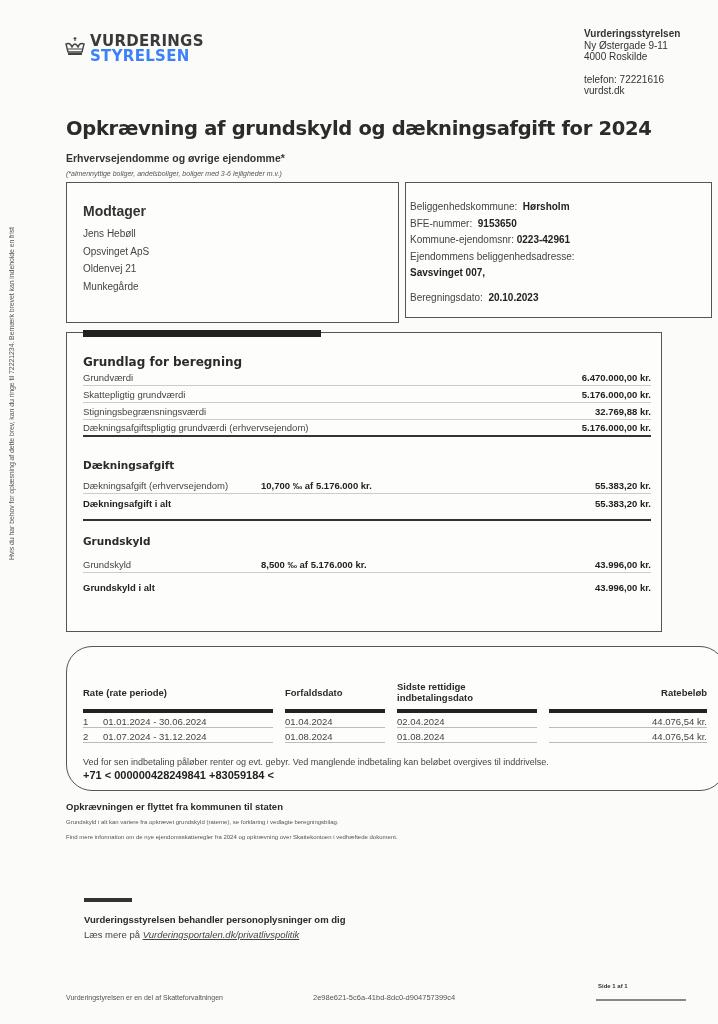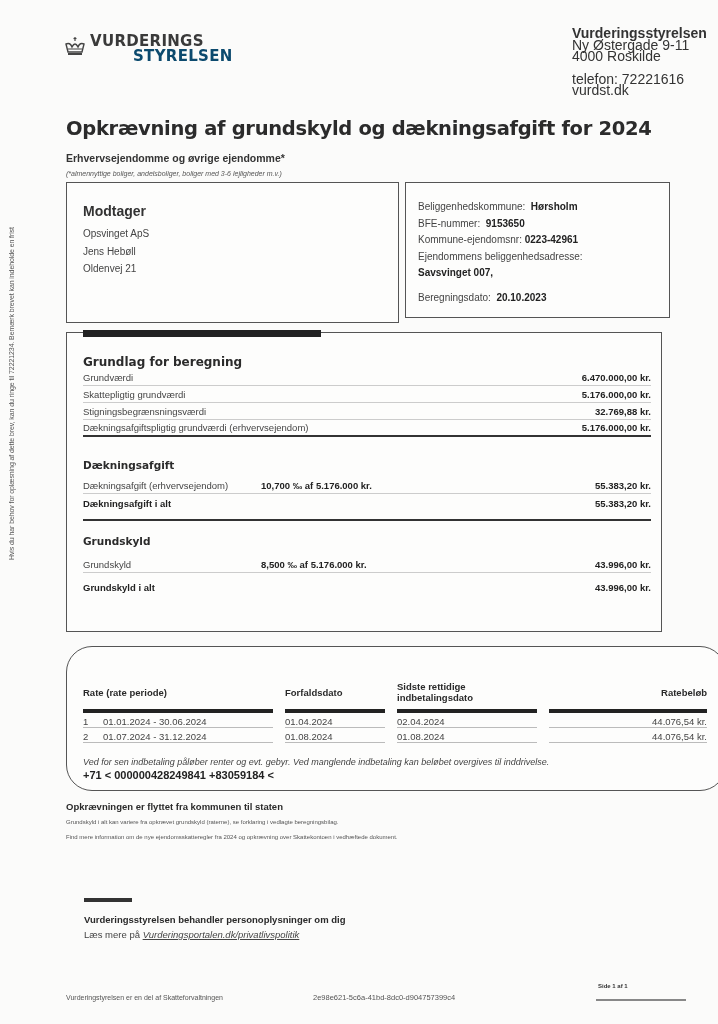--- a/index.html
+++ b/index.html
@@ -9,36 +9,36 @@
     .side-note {
       position: absolute; left: 8px; top: 560px;
       transform: rotate(-90deg); transform-origin: left top;
       font-size: 7px; color: #555; white-space: nowrap; letter-spacing: -0.1px;
     }
 
     .logo { position: absolute; left: 64px; top: 34px; display: flex; align-items: flex-start; }
     .logo .crown { width: 22px; height: 22px; margin-right: 4px; margin-top: 2px; }
     .logo .words { line-height: 15px; font-family: "DejaVu Sans", sans-serif; font-weight: bold; font-size: 15px; letter-spacing: 0.3px; }
     .logo .w1 { color: #3a3a3a; }
-    .logo .w2 { color: #0c4a6e; margin-left: 43px; }
-
-    .sender { position: absolute; left: 572px; top: 28px; font-size: 14px; line-height: 11.5px; color: #333; }
+    .logo .w2 { color: #3b82f6; }
+
+    .sender { position: absolute; left: 584px; top: 28px; font-size: 10px; line-height: 11.5px; color: #333; }
     .sender .name { font-weight: bold; }
     .sender .gap { height: 11px; }
 
     .title { position: absolute; left: 66px; top: 117px; font-family: "DejaVu Sans", sans-serif; font-weight: bold; font-size: 19.5px; color: #2b2b2b; letter-spacing: -0.3px; }
     .subtitle { position: absolute; left: 66px; top: 152px; font-weight: bold; font-size: 10.5px; color: #333; }
     .footnote { position: absolute; left: 66px; top: 170px; font-style: italic; font-size: 7px; color: #555; }
 
     .box { position: absolute; border: 1.5px solid #555; background: #fdfdfc; }
     .recipient { left: 66px; top: 182px; width: 333px; height: 141px; padding: 20px 0 0 16px; }
     .recipient .head { font-weight: bold; font-size: 14px; margin-bottom: 6px; color: #333; }
     .recipient .line { font-size: 10px; line-height: 17.5px; color: #444; }
 
-    .propinfo { left: 405px; top: 182px; width: 265px; height: 136px; padding: 16px 0 0 12px; font-size: 10px; line-height: 16.5px; color: #444; }
+    .propinfo { left: 405px; top: 182px; width: 307px; height: 136px; padding: 16px 0 0 4px; font-size: 10px; line-height: 16.5px; color: #444; }
     .propinfo b { color: #222; }
     .propinfo .gap { height: 8px; }
 
     .calc { left: 66px; top: 332px; width: 596px; height: 300px; padding: 0 10px 0 16px; }
     .calc .tab { position: absolute; left: 16px; top: -3px; width: 238px; height: 7px; background: #222; }
     .sec-head { font-family: "DejaVu Sans", sans-serif; font-weight: bold; font-size: 12px; color: #2b2b2b; }
     .row { display: flex; align-items: flex-end; font-size: 9.5px; color: #444; border-bottom: 1px solid #ccc; height: 17px; padding-bottom: 2px; }
     .row .l { flex: 1; }
     .row .m { width: 250px; text-align: left; font-weight: bold; color: #222; }
     .row .r { width: 140px; text-align: right; font-weight: bold; color: #222; }
@@ -46,21 +46,21 @@
     .thick { border-bottom: 2px solid #333; }
 
     .rates { left: 66px; top: 646px; width: 660px; height: 145px; padding: 16px 18px 0 16px; border-radius: 26px; }
     .rates table { width: 100%; border-collapse: separate; border-spacing: 0; font-size: 9.5px; color: #444; margin-top: 18px; }
     .rates th { font-weight: bold; color: #2a2a2a; font-size: 9.5px; vertical-align: middle; padding-bottom: 6px; border-bottom: 4px solid #222; }
     .rates td { border-bottom: 1px solid #bbb; height: 15px; padding-top: 2px; }
     .rates .sp { width: 12px; border: none !important; }
     .rates .c { text-align: left; }
     .rates .rt { text-align: right; }
     .rates .num { display: inline-block; width: 20px; }
-    .notice { margin-top: 14px; font-style: italic; font-size: 9px; color: #444; }
+    .notice { margin-top: 14px; font-size: 9px; color: #444; }
     .ocr { font-weight: bold; font-size: 11px; color: #222; margin-top: 2px; }
 
     .moved { position: absolute; left: 66px; top: 801px; }
     .moved .h { font-weight: bold; font-size: 9.5px; color: #2a2a2a; }
     .moved .p { font-size: 6px; color: #555; margin-top: 7px; }
     .moved .p2 { margin-top: 9px; }
 
     .privacy { position: absolute; left: 84px; top: 898px; }
     .privacy .bar { width: 48px; height: 4px; background: #333; margin-bottom: 12px; }
     .privacy .h { font-weight: bold; font-size: 9.5px; color: #2a2a2a; }
@@ -99,23 +99,24 @@
   <div>telefon: 72221616</div>
   <div>vurdst.dk</div>
 </div>
 
 <div class="title">Opkrævning af grundskyld og dækningsafgift for 2024</div>
 <div class="subtitle">Erhvervsejendomme og øvrige ejendomme*</div>
 <div class="footnote">(*almennyttige boliger, andelsboliger, boliger med 3-6 lejligheder m.v.)</div>
 
 <div class="box recipient">
   <div class="head">Modtager</div>
+  <div class="line">Jens Hebøll</div>
   <div class="line">Opsvinget ApS</div>
-  <div class="line">Jens Hebøll</div>
   <div class="line">Oldenvej 21</div>
+  <div class="line">Munkegårde</div>
 </div>
 
 <div class="box propinfo">
   <div><span>Beliggenhedskommune:</span>&nbsp; <b>Hørsholm</b></div>
   <div><span>BFE-nummer:</span>&nbsp; <b>9153650</b></div>
   <div><span>Kommune-ejendomsnr:</span> <b>0223-42961</b></div>
   <div>Ejendommens beliggenhedsadresse:</div>
   <div><b>Savsvinget 007,</b></div>
   <div class="gap"></div>
   <div><span>Beregningsdato:</span>&nbsp; <b>20.10.2023</b></div>

